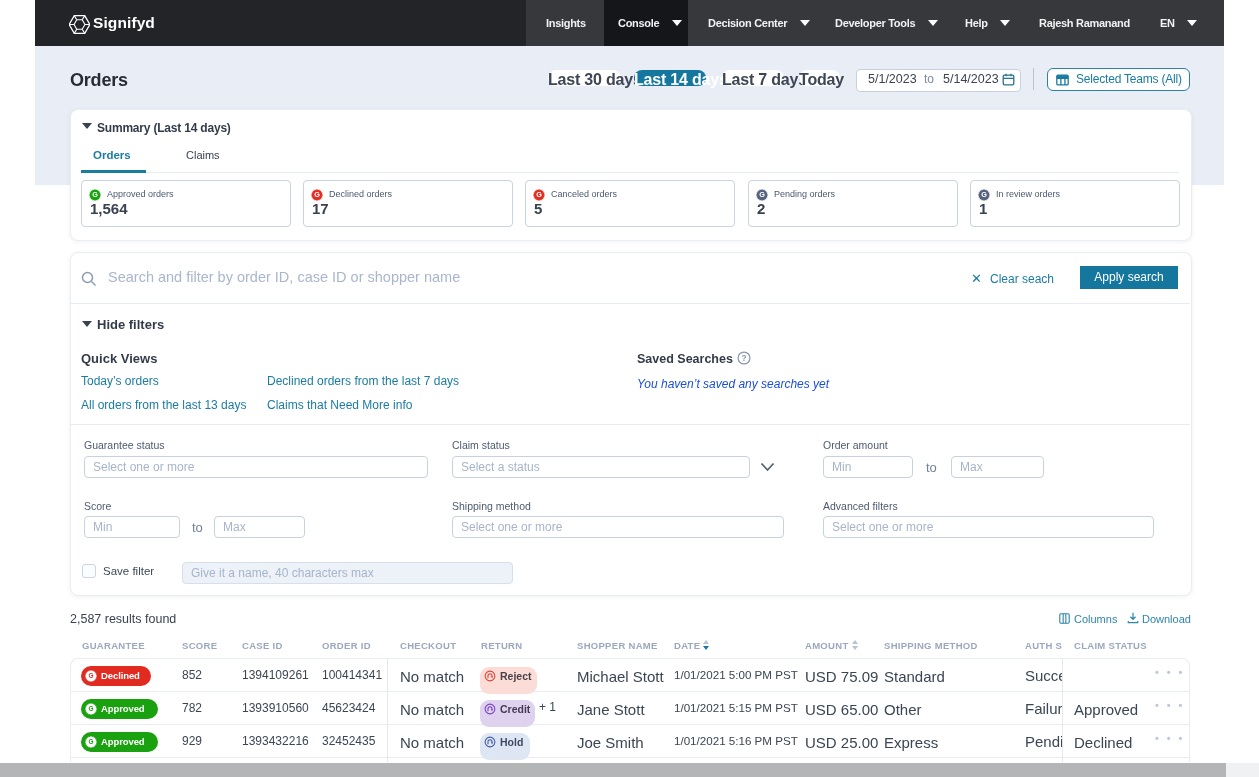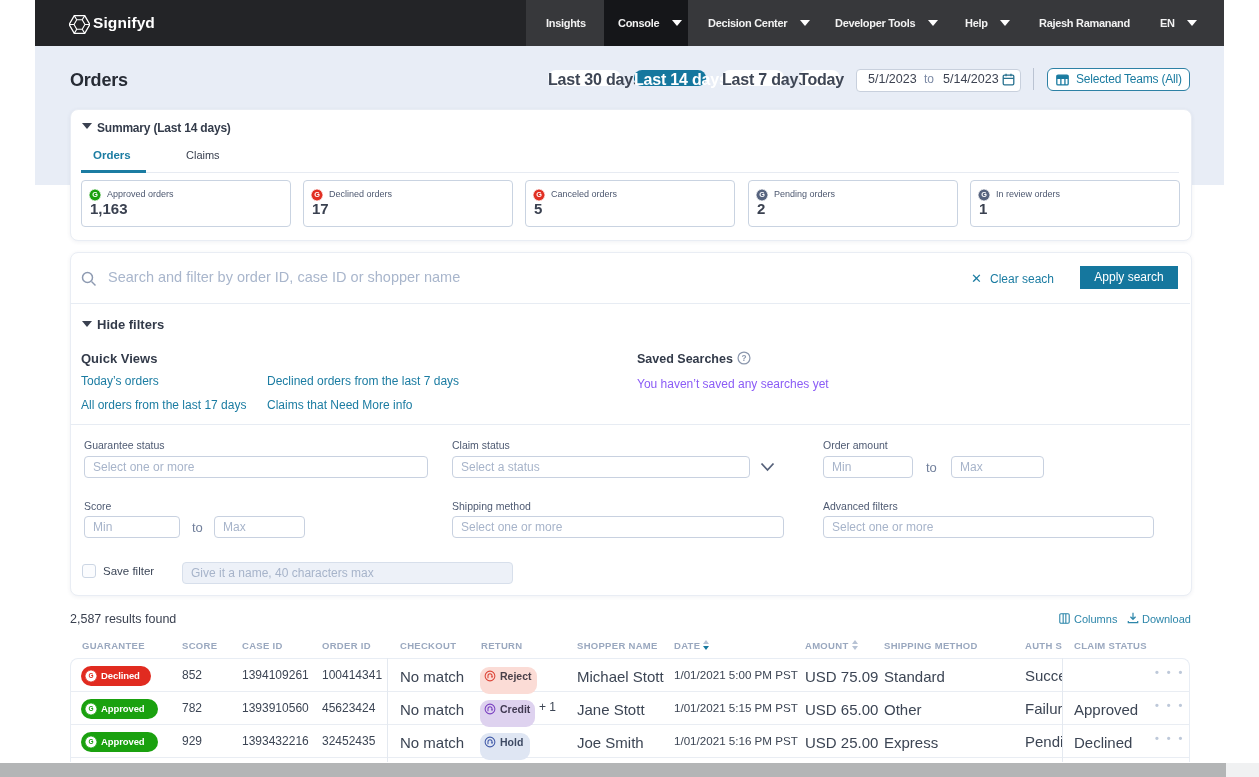--- a/index.html
+++ b/index.html
@@ -87,21 +87,21 @@
     <div class="abs" style="left:81px;top:170px;width:65px;height:3px;background:#1b7ca2;"></div>
     <div class="abs" style="left:93px;top:149px;font-size:11.5px;font-weight:700;color:#1b7ca2;">Orders</div>
     <div class="abs" style="left:186px;top:149px;font-size:11px;color:#3a4150;">Claims</div>
 
     <div class="statbox" style="left:81px;">
       <svg class="abs" style="left:7px;top:8px;" width="12" height="12" viewBox="0 0 24 24">
           <path d="M12.0 0.0 L13.99 2.0 L16.59 0.91 L17.67 3.52 L20.49 3.51 L20.48 6.33 L23.09 7.41 L22.0 10.01 L24.0 12.0 L22.0 13.99 L23.09 16.59 L20.48 17.67 L20.49 20.49 L17.67 20.48 L16.59 23.09 L13.99 22.0 L12.0 24.0 L10.01 22.0 L7.41 23.09 L6.33 20.48 L3.51 20.49 L3.52 17.67 L0.91 16.59 L2.0 13.99 L0.0 12.0 L2.0 10.01 L0.91 7.41 L3.52 6.33 L3.51 3.51 L6.33 3.52 L7.41 0.91 L10.01 2.0 Z" fill="#1aa10f"></path>
           <text x="12" y="16.5" text-anchor="middle" font-size="14.5" font-weight="bold" fill="#fff" font-family="Liberation Sans">G</text>
         </svg>
       <div class="statlabel">Approved orders</div>
-        <div class="statnum">1,163</div>
+        <div class="statnum">1,564</div>
     </div>
     <div class="statbox" style="left:303px;">
       <svg class="abs" style="left:7px;top:8px;" width="12" height="12" viewBox="0 0 24 24">
           <path d="M12.0 0.0 L13.99 2.0 L16.59 0.91 L17.67 3.52 L20.49 3.51 L20.48 6.33 L23.09 7.41 L22.0 10.01 L24.0 12.0 L22.0 13.99 L23.09 16.59 L20.48 17.67 L20.49 20.49 L17.67 20.48 L16.59 23.09 L13.99 22.0 L12.0 24.0 L10.01 22.0 L7.41 23.09 L6.33 20.48 L3.51 20.49 L3.52 17.67 L0.91 16.59 L2.0 13.99 L0.0 12.0 L2.0 10.01 L0.91 7.41 L3.52 6.33 L3.51 3.51 L6.33 3.52 L7.41 0.91 L10.01 2.0 Z" fill="#e12f23"></path>
           <text x="12" y="16.5" text-anchor="middle" font-size="14.5" font-weight="bold" fill="#fff" font-family="Liberation Sans">G</text>
         </svg>
       <div class="statlabel">Declined orders</div>
         <div class="statnum">17</div>
     </div>
     <div class="statbox" style="left:525px;">
@@ -137,28 +137,28 @@
     <div class="abs" style="left:108px;top:269px;font-size:14.5px;color:#a9b6cc;">Search and filter by order ID, case ID or shopper name</div>
     <div class="abs" style="left:971px;top:271px;font-size:13px;color:#1b7ca2;">✕</div>
     <div class="abs" style="left:990px;top:272px;font-size:12px;color:#1b7ca2;">Clear seach</div>
     <div class="abs" style="left:1080px;top:266px;width:98px;height:23px;background:#15779e;border-radius:0;color:#fff;font-size:12px;line-height:23px;text-align:center;">Apply search</div>
     <div class="abs" style="left:70px;top:303px;width:1120px;height:1px;background:#e7ecf3;"></div>
     <span class="abs tri" style="left:82px;top:321px;"></span>
     <div class="abs sechead" style="left:97px;top:317px;">Hide filters</div>
     <div class="abs sechead" style="left:81px;top:351px;">Quick Views</div>
     <div class="abs link" style="left:81px;top:374px;">Today’s orders</div>
     <div class="abs link" style="left:267px;top:374px;">Declined orders from the last 7 days</div>
-    <div class="abs link" style="left:81px;top:398px;">All orders from the last 17 days</div>
+    <div class="abs link" style="left:81px;top:398px;">All orders from the last 13 days</div>
     <div class="abs link" style="left:267px;top:398px;">Claims that Need More info</div>
     <div class="abs" style="left:637px;top:352px;font-size:12.5px;font-weight:700;color:#333b4a;">Saved Searches</div>
     <svg class="abs" style="left:737px;top:351px;" width="14" height="14" viewBox="0 0 16 16" fill="none">
       <circle cx="8" cy="8" r="6.8" stroke="#8b97ad" stroke-width="1.4"></circle>
       <text x="8" y="11.5" text-anchor="middle" font-size="9.5" font-weight="bold" fill="#8b97ad" font-family="Liberation Sans">?</text>
     </svg>
-    <div class="abs" style="left:637px;top:377px;font-size:12px;color:#8b5cf6;">You haven’t saved any searches yet</div>
+    <div class="abs" style="left:637px;top:377px;font-size:12px;color:#1d4ed8;font-style:italic;">You haven’t saved any searches yet</div>
     <div class="abs" style="left:70px;top:424px;width:1120px;height:1px;background:#e7ecf3;"></div>
     <div class="abs formlabel" style="left:84px;top:439px;">Guarantee status</div>
     <div class="abs formlabel" style="left:452px;top:439px;">Claim status</div>
     <div class="abs formlabel" style="left:823px;top:439px;">Order amount</div>
     <div class="abs input" style="left:84px;top:456px;width:344px;">Select one or more</div>
     <div class="abs input" style="left:452px;top:456px;width:298px;">Select a status</div>
     <svg class="abs" style="left:760px;top:462px;" width="15" height="10" viewBox="0 0 15 10" fill="none" stroke="#56617a" stroke-width="1.8">
         <path d="M1.5 1.5 L7.5 8 L13.5 1.5"></path>
       </svg>
     <div class="abs input" style="left:823px;top:456px;width:90px;">Min</div>

